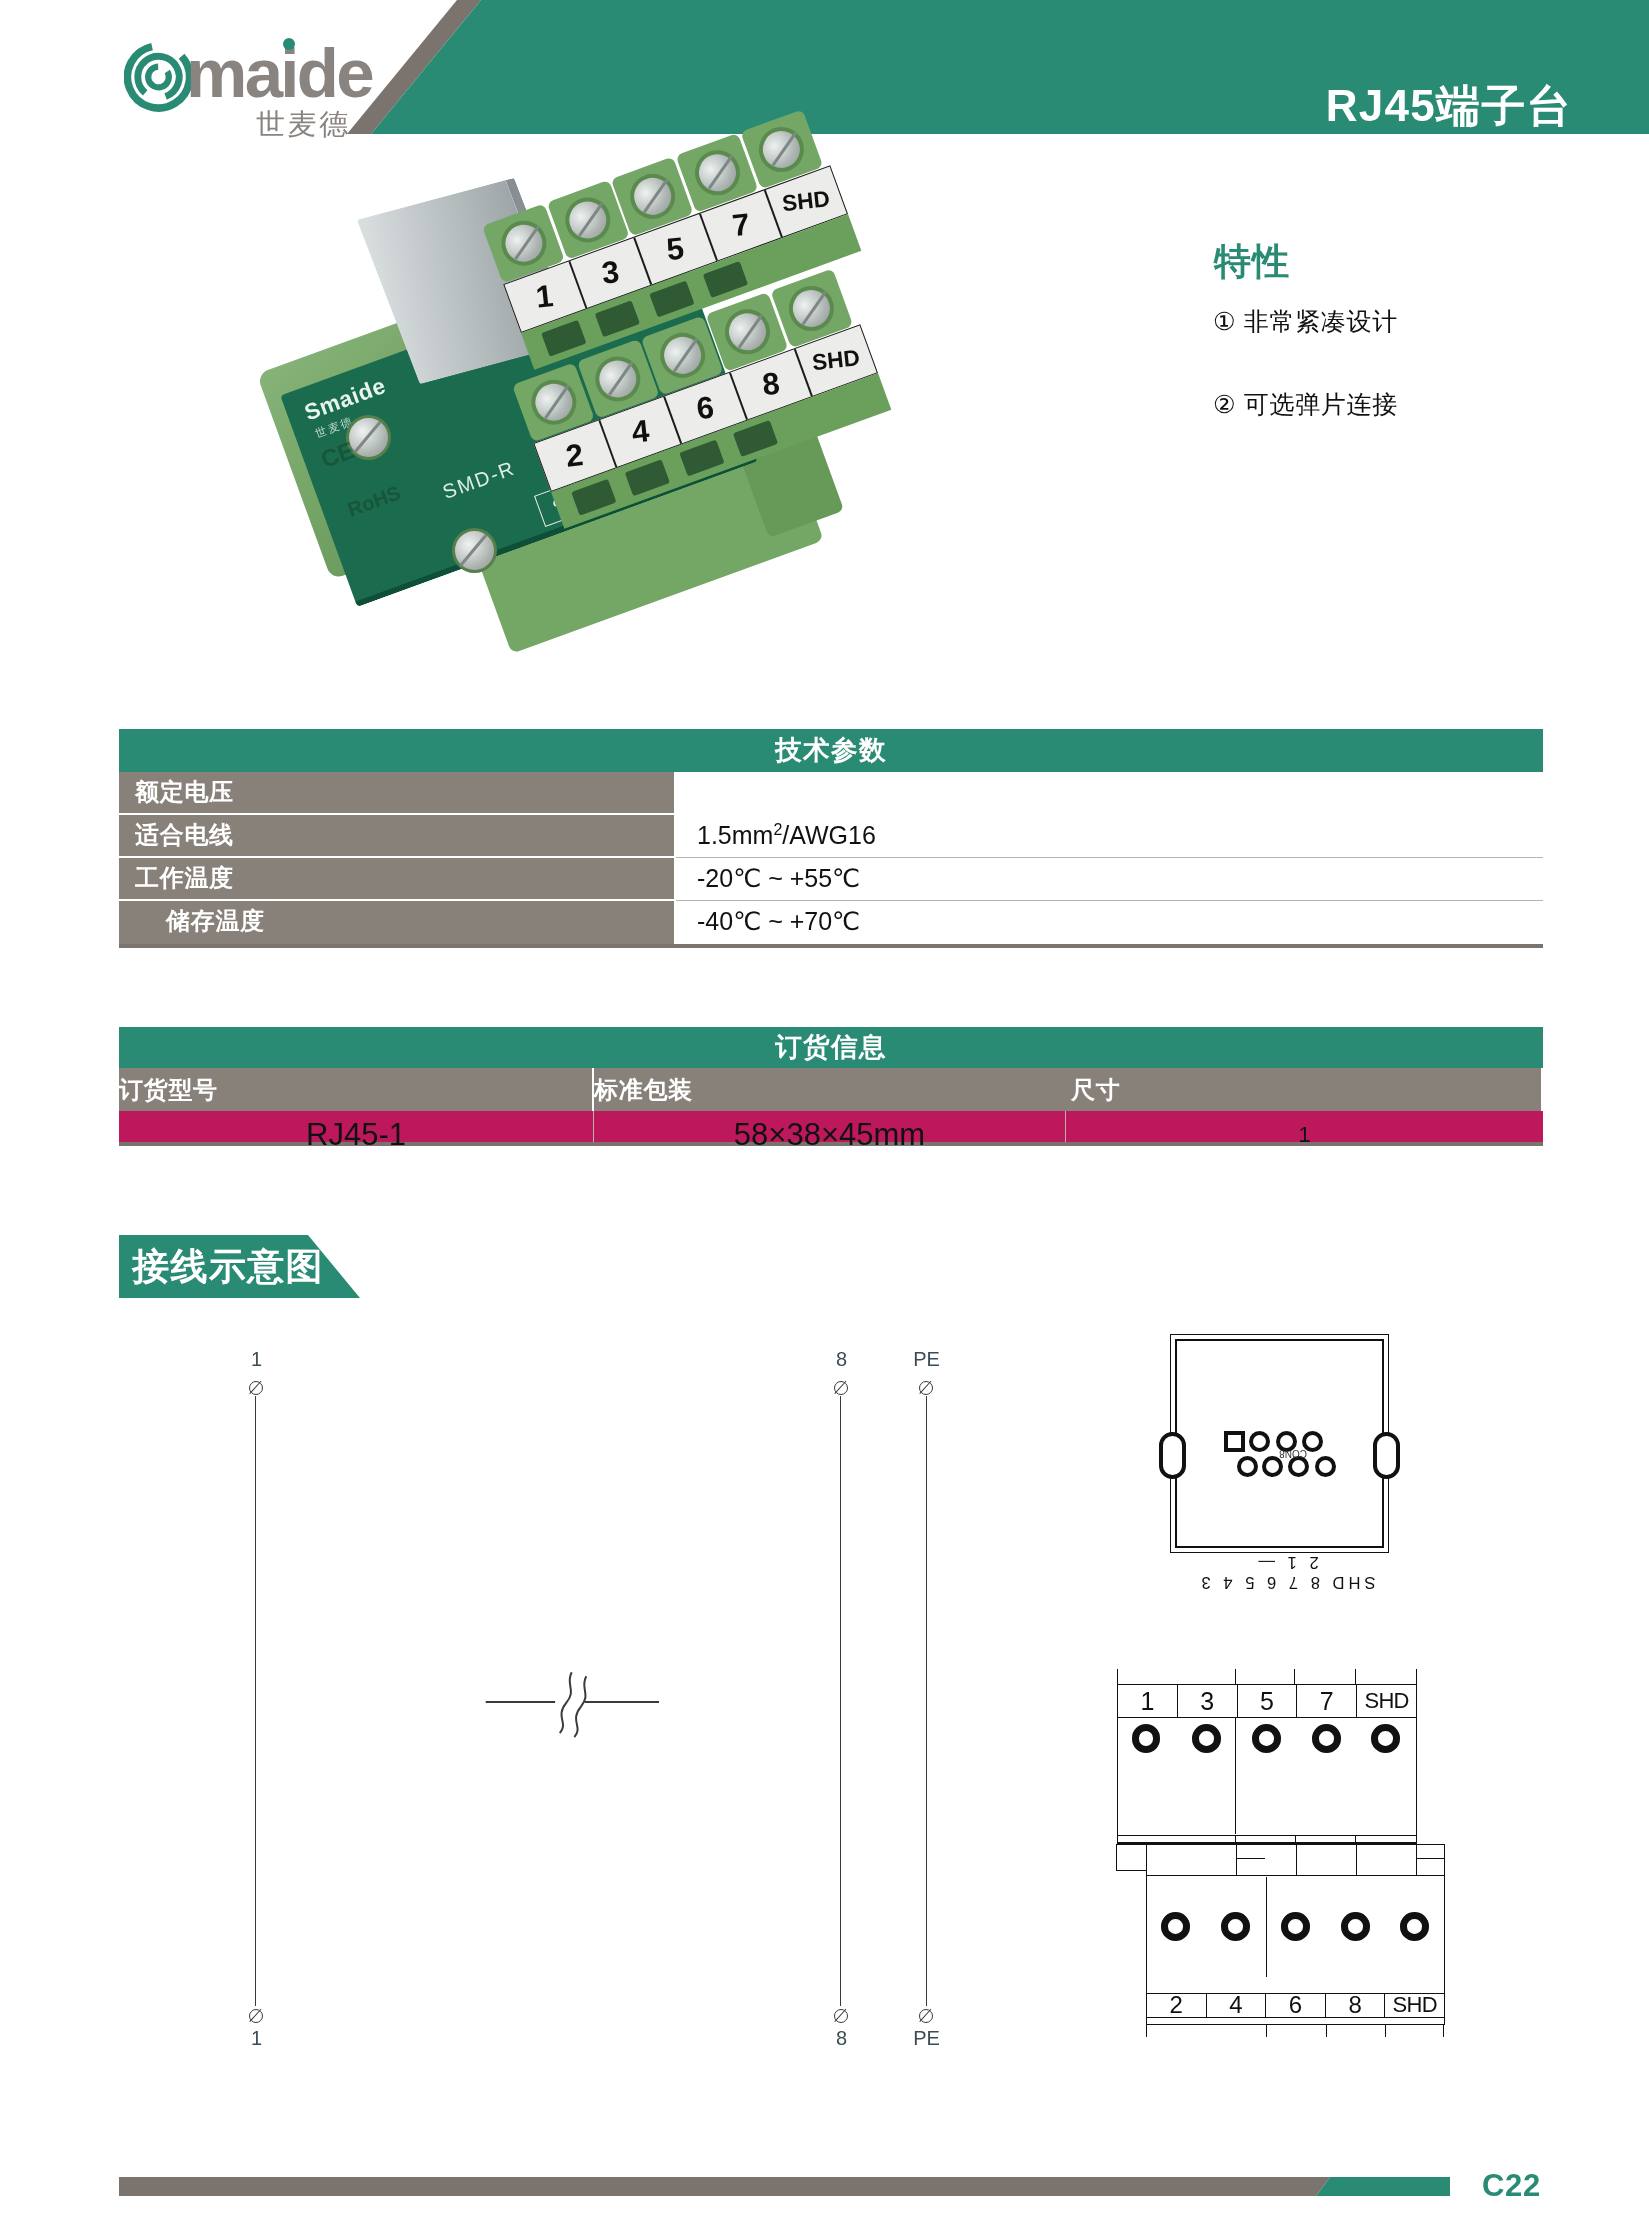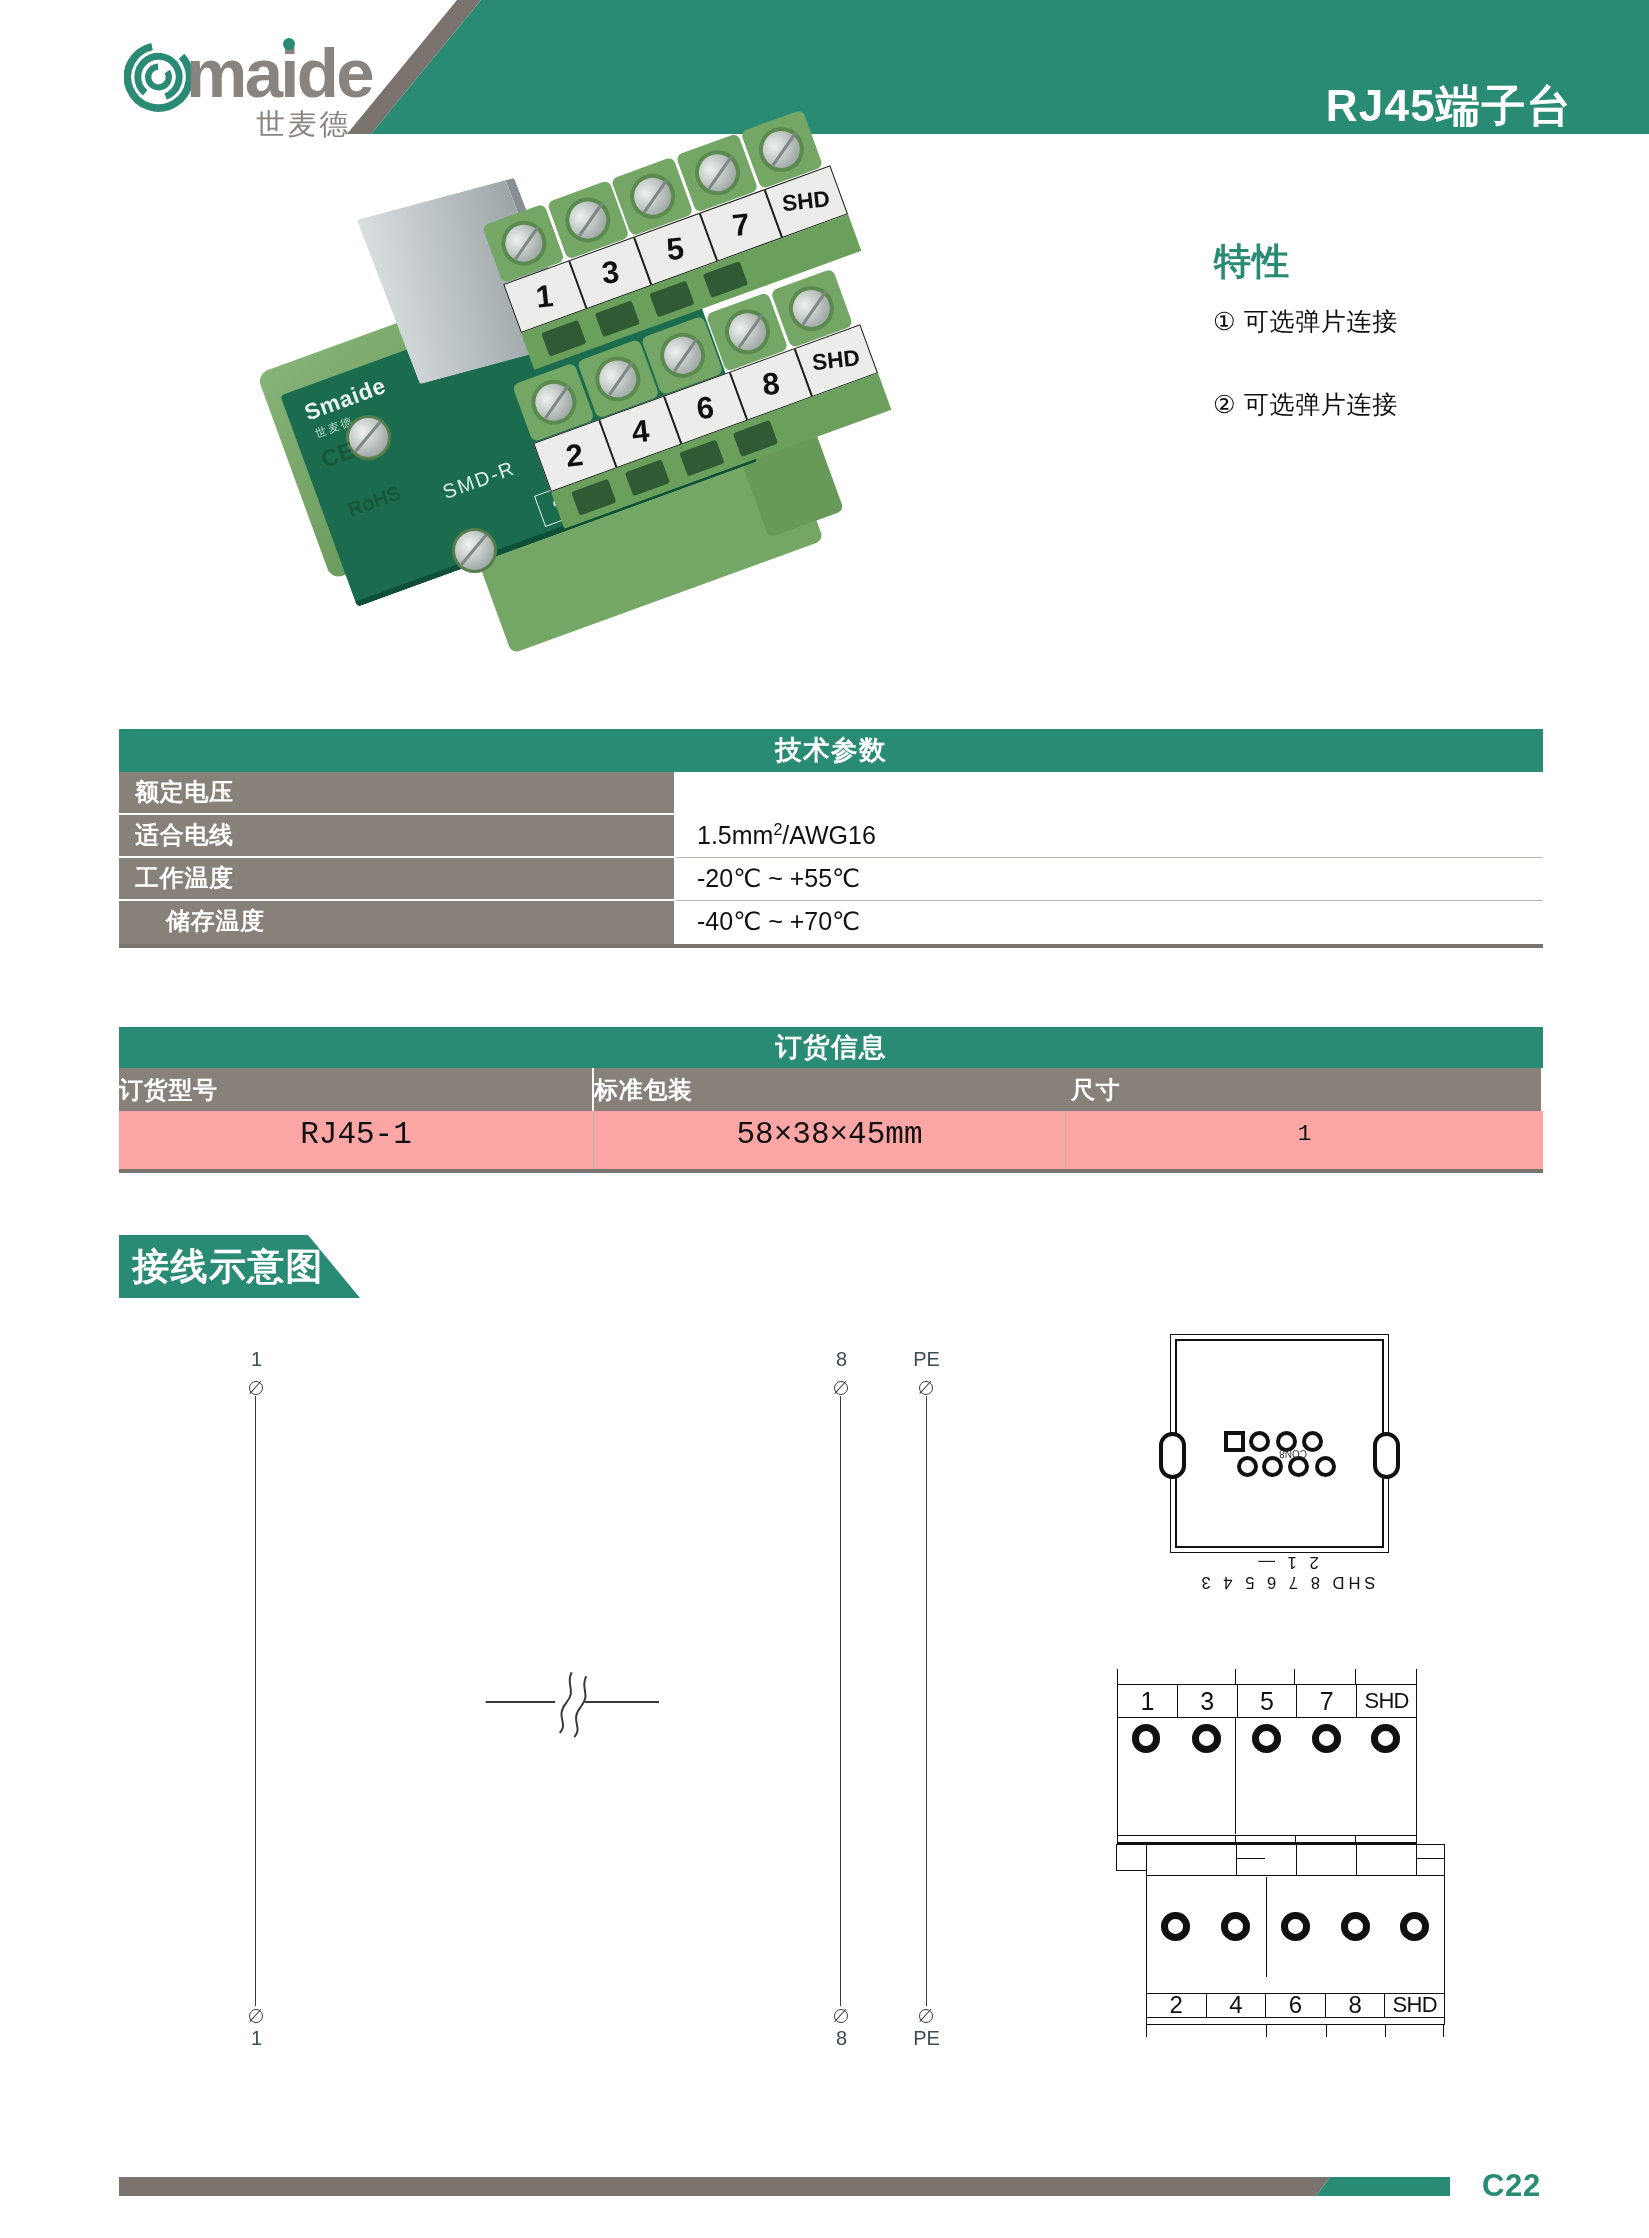--- a/index.html
+++ b/index.html
@@ -38,21 +38,21 @@
   .spec-value sup{font-size:16px;vertical-align:super;line-height:0;}
 
   
   .order-table{position:absolute;left:119px;top:1027px;width:1424px;}
   .order-head{display:flex;height:43px;}
   .order-hcell{box-sizing:border-box;background:#87817A;color:#fff;font-size:24px;font-weight:bold;
                text-align:left;line-height:43px;letter-spacing:0.7px;}
   .order-hcell.c1{width:475px;border-right:2.7px solid #fff;}
   .order-hcell.c2{width:472px;border-right:2.7px solid #fff;}
   .order-hcell.c3{flex:1;}
-  .order-row{display:flex;height:58px;background:#fca5a5;font-family:Liberation Mono, monospace;}
+  .order-row{display:flex;height:31px;background:#be185d;}
   .order-cell{box-sizing:border-box;text-align:center;}
   .order-cell.c1{width:475px;border-right:1.3px solid #b8b3ad;font-size:31px;line-height:47px;}
   .order-cell.c2{width:472px;border-right:1.3px solid #b8b3ad;font-size:31px;line-height:47px;}
   .order-cell.c3{flex:1;font-size:22.6px;line-height:47px;}
 
   
   .wire-banner{position:absolute;left:119px;top:1235px;width:241px;height:63px;background:#2A8B74;
                clip-path:polygon(0 0,189px 0,241px 63px,0 63px);}
   .wire-banner span{display:block;padding-left:13.3px;line-height:63px;font-size:37px;font-weight:bold;color:#fff;letter-spacing:1.3px;}
 
@@ -138,21 +138,21 @@
 
   <svg class="logo-swirl" viewBox="0 0 100 110">
     <path d="M72.5 16 A45 45 0 1 1 27.5 16" stroke="#2A8B74" stroke-width="11" fill="none" transform="rotate(18 50 55)"></path>
     <path d="M35 81 A30 30 0 1 1 65 81" stroke="#2A8B74" stroke-width="10" fill="none" transform="rotate(10 50 55)"></path>
     <path d="M57.5 42 A15 15 0 1 1 42.5 42" stroke="#2A8B74" stroke-width="9" fill="none" transform="rotate(28 50 55)"></path>
   </svg>
   <div class="logo-word"><span>ma</span><span class="logo-i">i</span><span>de</span></div>
   <div class="logo-cn">世麦德</div>
 
   <div class="feat-title">特性</div>
-  <div class="feat-item" style="top:305px;">① 可选弹片连接</div>
+  <div class="feat-item" style="top:305px;">① 非常紧凑设计</div>
   <div class="feat-item" style="top:388px;">② 可选弹片连接</div>
 
   <div class="photo">
     <div class="p-block p-base"></div>
     <div class="p-block p-rail"></div>
     <div class="p-block p-rail2"></div>
     <div class="p-block p-pcb">
       <div class="pcb-logo">Smaide</div>
       <div class="pcb-logo-cn">世麦德</div>
       <div class="pcb-model">SMD-R</div>

